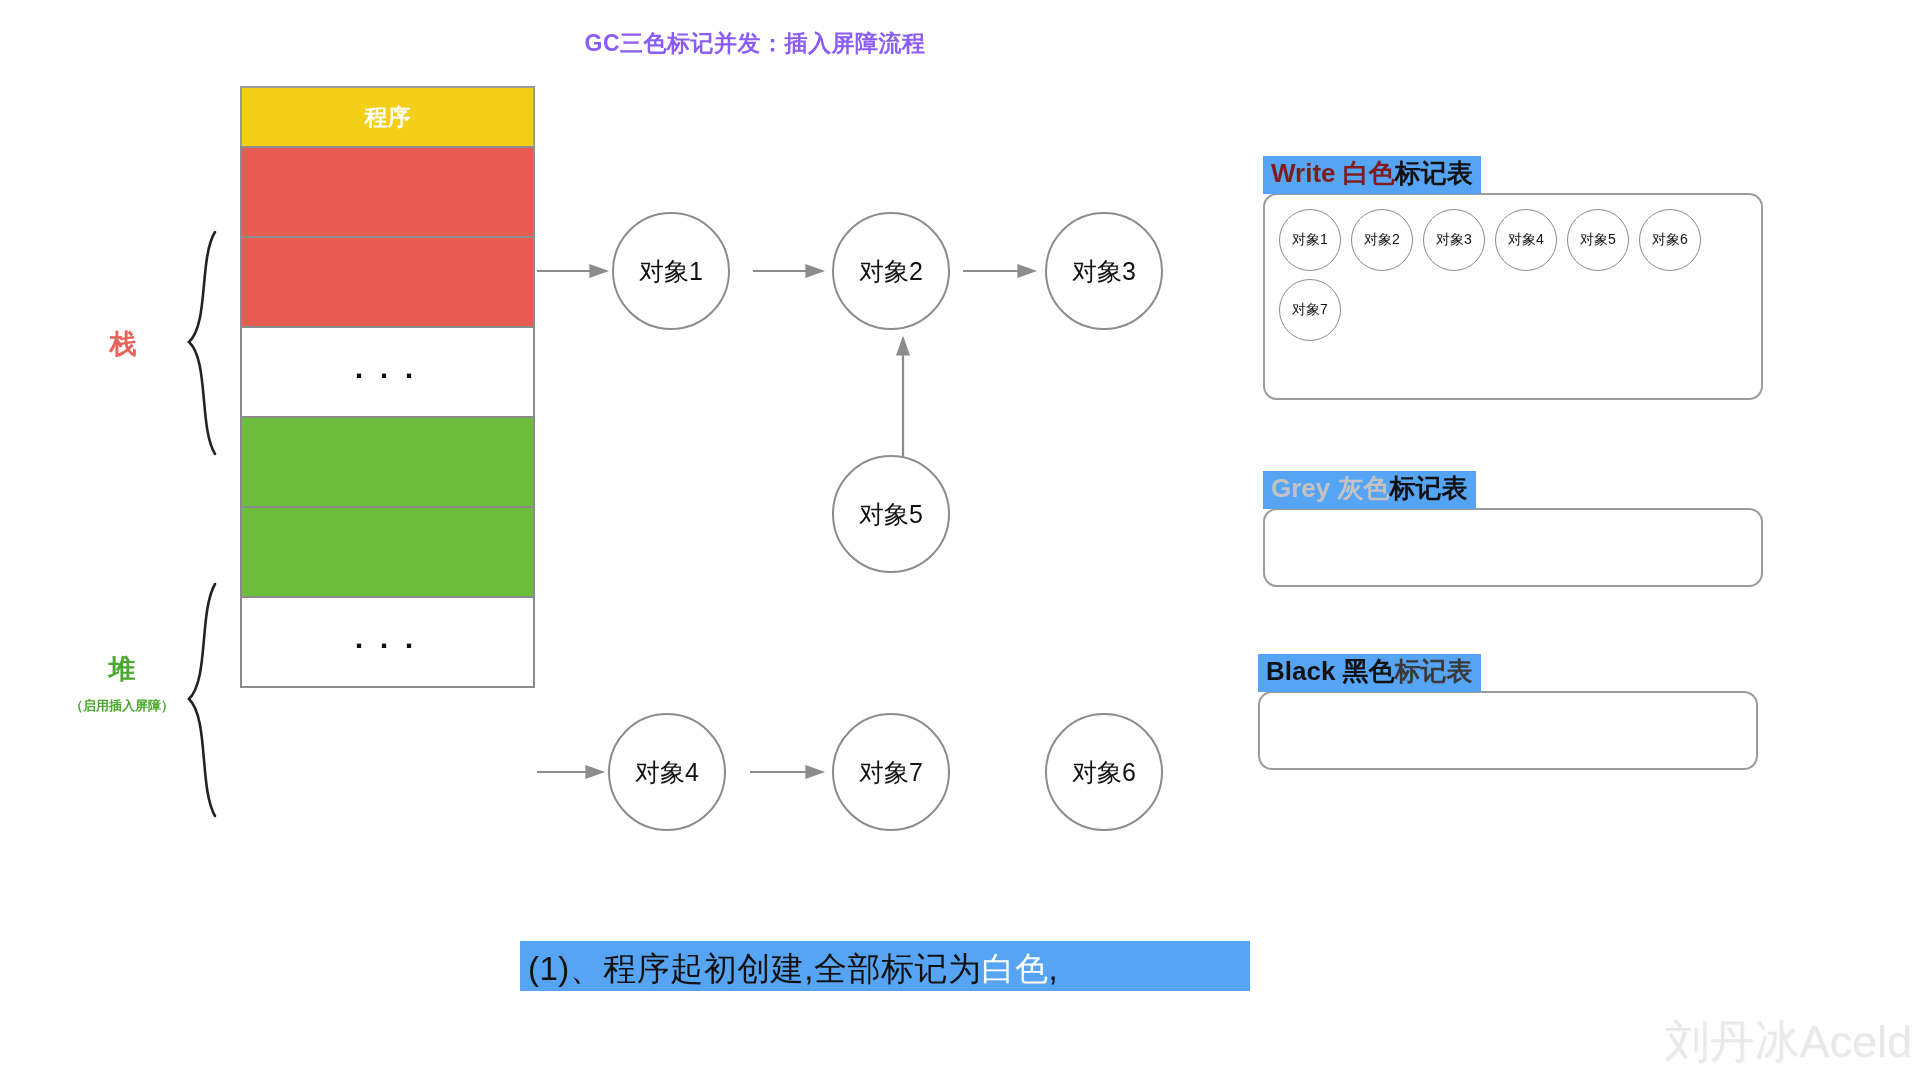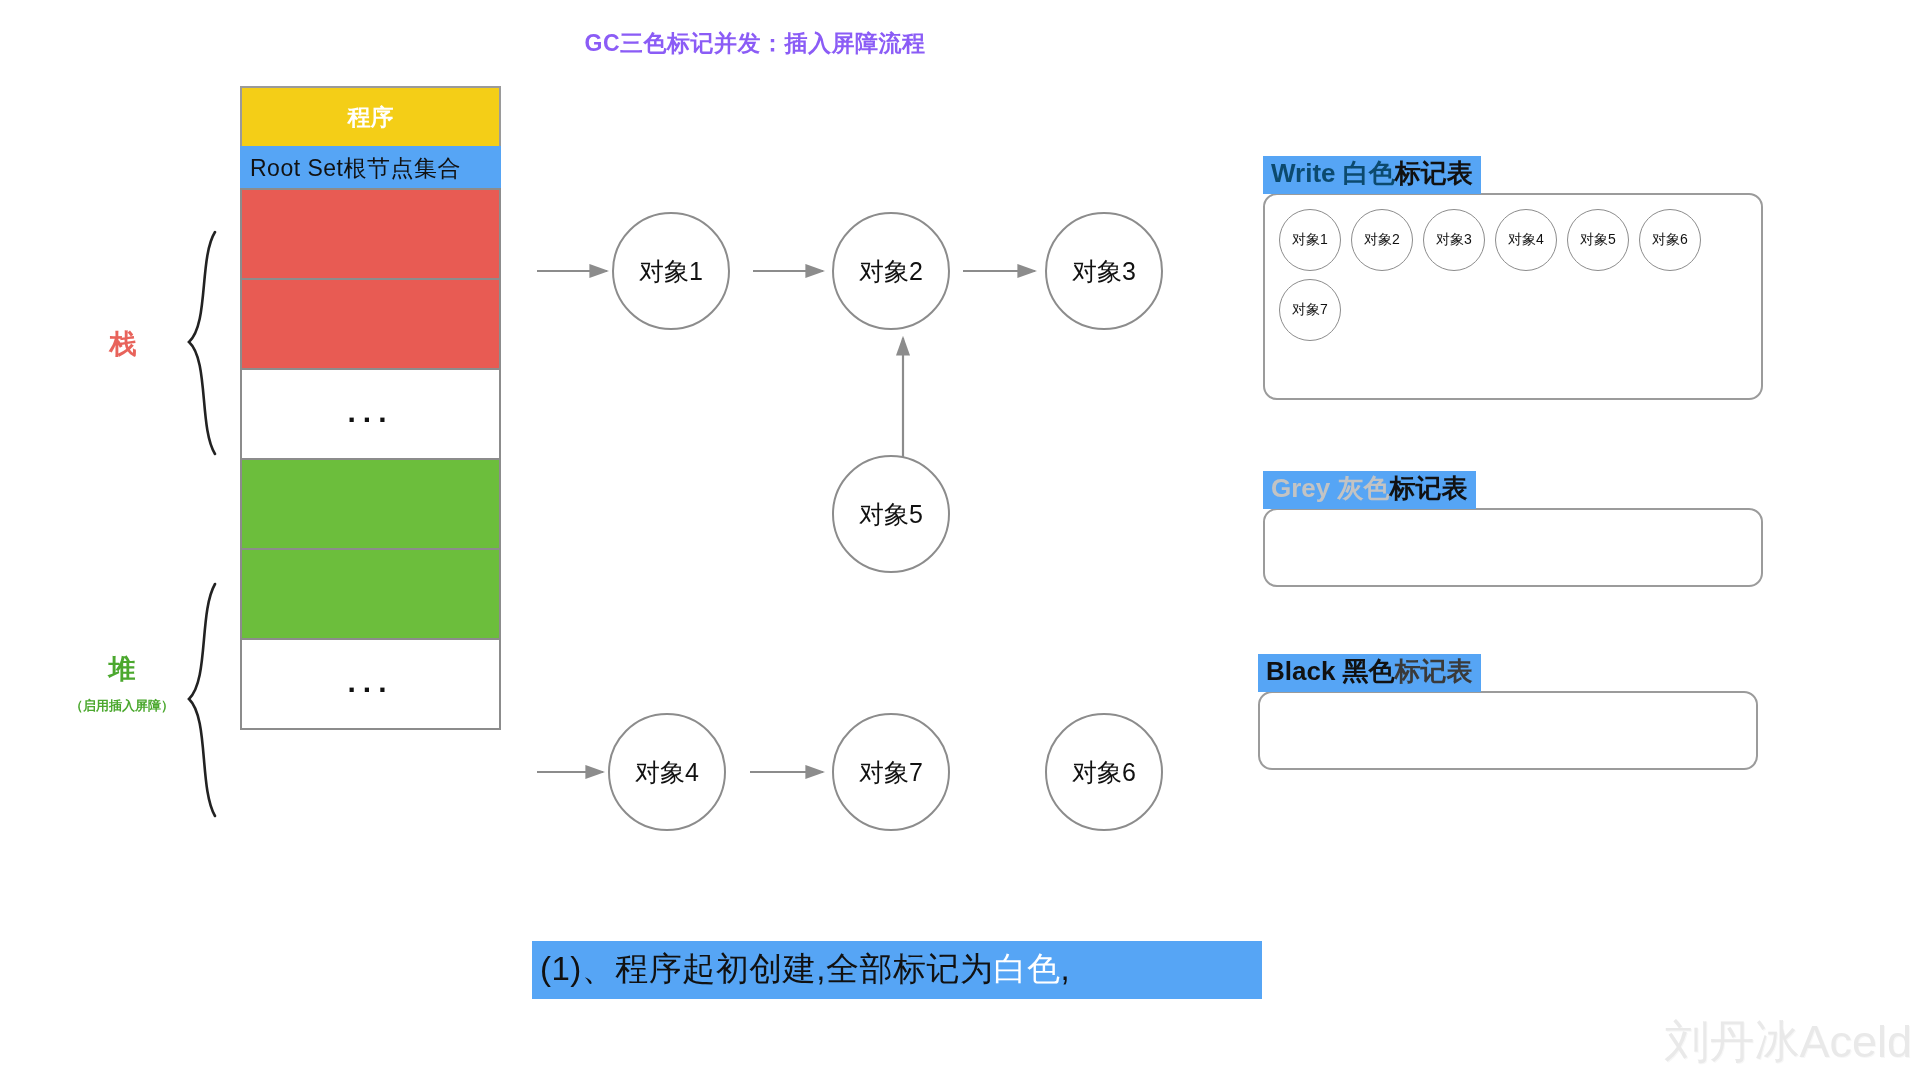--- a/index.html
+++ b/index.html
@@ -15,21 +15,21 @@
   
   .title{
     position:absolute;left:0;top:28px;width:1920px;
     text-align:center;
     font-size:23px;font-weight:bold;color:#8b5cf6;
     letter-spacing:.5px;
   }
   .title-inner{display:inline-block;transform:translateX(-205px);}
 
   
-  .memcol{position:absolute;left:240px;top:86px;width:261px;}
+  .memcol{position:absolute;left:240px;top:86px;width:295px;font-family:Liberation Mono, monospace;}
   .cell{
     box-sizing:border-box;
     border:2px solid #8c8c8c;
     display:flex;align-items:center;
     position:relative;
   }
   .cell + .cell{margin-top:-2px;}
   .cell-program{
     height:62px;background:#F4CE17;border-color:#9a9a9a;
     justify-content:center;
@@ -78,46 +78,46 @@
     padding:3px 8px 5px 8px;white-space:nowrap;
     line-height:1.15;
     z-index:2;
   }
   .panel-box{
     position:absolute;left:0;
     box-sizing:border-box;
     border:2px solid #9b9b9b;border-radius:14px;
     background:#ffffff;
   }
-  .kw-white{color:#0c4a6e;}
+  .kw-white{color:#7f1d1d;}
   .kw-grey{color:#c3c3c3;}
   .kw-black{color:#111111;}
   .tail-black{color:#3a3a3a;}
   .tail-dark{color:#111111;}
 
   .chips{
     position:absolute;left:0;top:0;right:0;bottom:0;
     padding:14px 0 0 14px;
     display:flex;flex-wrap:wrap;align-content:flex-start;
     gap:8px 10px;
   }
   .chip{
     width:62px;height:62px;border-radius:50%;
     border:1.6px solid #8c8c8c;background:#fff;
     display:flex;align-items:center;justify-content:center;
     font-size:14px;color:#111;box-sizing:border-box;
   }
 
   
   .caption{
-    position:absolute;left:532px;top:941px;width:730px;
+    position:absolute;left:520px;top:941px;width:730px;
     background:#56A5F5;
     text-align:center;
     font-size:33px;line-height:1.32;color:#111;
-    padding:6px 0 8px 0;box-sizing:border-box;
+    padding:6px 0 0 0;box-sizing:border-box;
     letter-spacing:.5px;
   }
   .caption .hl{color:#ffffff;}
   .caption .l1{display:block;text-align:left;padding-left:8px;}
   .caption .l2{display:block;}
 
   
   .watermark{
     position:absolute;right:8px;bottom:8px;
     font-size:45px;color:#e9e9e9;
@@ -130,23 +130,20 @@
 
 <div id="stage">
 
   <div class="title">
     <span class="title-inner">GC三色标记并发：插入屏障流程</span>
   </div>
 
   <div class="memcol">
     <div class="cell cell-program">
       <span>程序</span>
-    </div>
-    <div class="cell cell-rootset">
-      <span>Root Set根节点集合</span>
     </div>
     <div class="cell cell-red"></div>
     <div class="cell cell-red"></div>
     <div class="cell cell-blank">
       <span class="dots">...</span>
     </div>
     <div class="cell cell-green"></div>
     <div class="cell cell-green"></div>
     <div class="cell cell-blank">
       <span class="dots">...</span>

